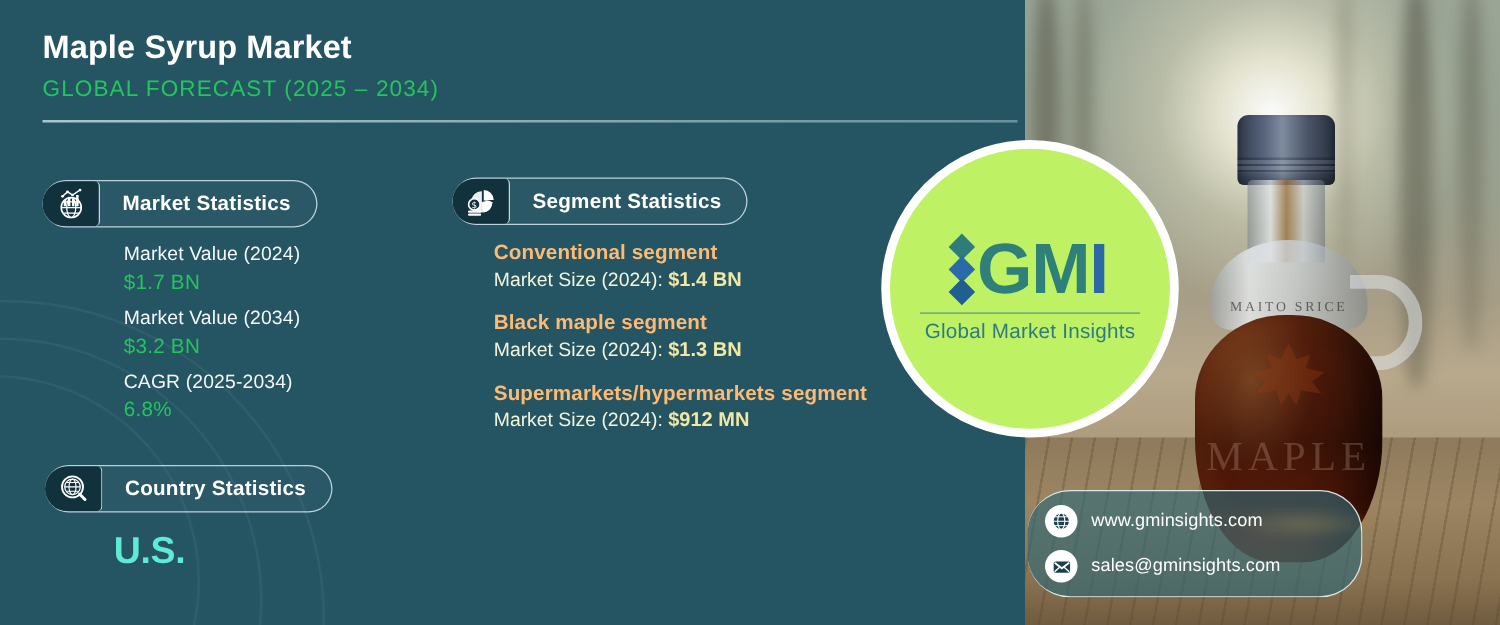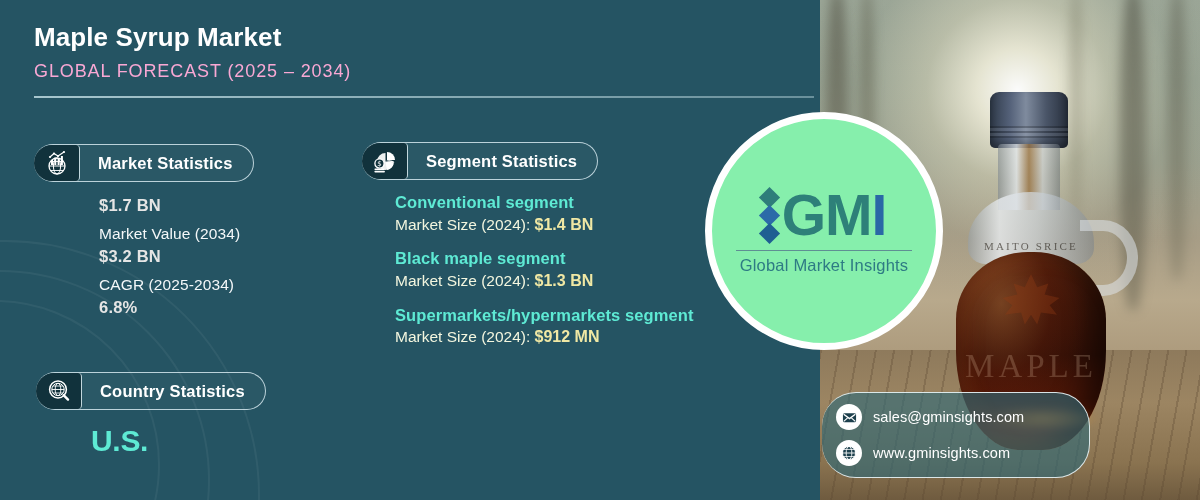--- a/index.html
+++ b/index.html
@@ -41,21 +41,21 @@
 
   .title {
     color: #ffffff;
     font-size: 26px;
     font-weight: bold;
     letter-spacing: 0.1px;
     line-height: 1.2;
   }
   .subtitle {
     margin-top: 8px;
-    color: #f9a8d4;
+    color: #22c55e;
     font-size: 18px;
     font-weight: normal;
     letter-spacing: 0.9px;
   }
   .rule {
     margin-top: 14px;
     width: 780px;
     height: 2px;
     background: linear-gradient(to right, rgba(190,218,224,0.85), rgba(190,218,224,0.45));
   }
@@ -90,36 +90,36 @@
   }
 
   
   .stat-label {
     color: #f4f8f9;
     font-size: 15.5px;
     line-height: 1.35;
     letter-spacing: 0.1px;
   }
   .stat-value {
-    color: #e5e5e5;
+    color: #22c55e;
     font-size: 16.5px;
-    font-weight: bold;
+    font-weight: normal;
     line-height: 1.35;
     letter-spacing: 0.2px;
   }
 
   .market-stats { position: absolute; left: 34px;  top: 144px; }
   .market-stats .rows { margin-top: 12px; margin-left: 65px; }
   .market-stats .rows > div + div { margin-top: 8px; }
 
   .segment-stats { position: absolute; left: 362px; top: 142px; }
   .segment-stats .rows { margin-top: 12px; margin-left: 33px; }
   .seg-block + .seg-block { margin-top: 13px; }
   .seg-title {
-    color: #5eead4;
+    color: #fdba74;
     font-size: 16.5px;
     font-weight: bold;
     line-height: 1.25;
     letter-spacing: 0.1px;
   }
   .seg-line {
     margin-top: 2px;
     color: #f3f6df;
     font-size: 15.5px;
     line-height: 1.3;
@@ -264,21 +264,21 @@
     background: radial-gradient(ellipse, rgba(255,150,40,0.55), rgba(255,120,20,0) 70%);
     filter: blur(3px);
   }
 
   
   .logo-circle {
     position: absolute;
     left: 705px; top: 112px;
     width: 238px; height: 238px;
     border-radius: 50%;
-    background: #86efac;
+    background: #bef264;
     border: 7px solid #ffffff;
     display: flex; flex-direction: column;
     align-items: center; justify-content: center;
     z-index: 6;
   }
   .logo-mark { display: flex; align-items: center; }
   .diamonds { display: flex; flex-direction: column; align-items: center; margin-right: 5px; }
   .dia {
     width: 15px; height: 15px;
     transform: rotate(45deg);
@@ -368,20 +368,21 @@
           <circle cx="6" cy="7" r="1.1" fill="#ffffff"></circle>
           <circle cx="10" cy="3.5" r="1.1" fill="#ffffff"></circle>
           <circle cx="14" cy="6" r="1.1" fill="#ffffff"></circle>
           <circle cx="20" cy="2" r="1.1" fill="#ffffff"></circle>
         </svg>
       </div>
       <div class="pill-label">Market Statistics</div>
     </div>
     <div class="rows">
       <div>
+        <div class="stat-label">Market Value (2024)</div>
         <div class="stat-value">$1.7 BN</div>
       </div>
       <div>
         <div class="stat-label">Market Value (2034)</div>
         <div class="stat-value">$3.2 BN</div>
       </div>
       <div>
         <div class="stat-label">CAGR (2025-2034)</div>
         <div class="stat-value">6.8%</div>
       </div>
@@ -473,37 +474,37 @@
       </div>
       <div class="gmi-text"><span class="gmi-g">G</span><span class="gmi-m">M</span><span class="gmi-i">I</span></div>
     </div>
     <div class="logo-divider"></div>
     <div class="logo-tagline">Global Market Insights</div>
   </div>
 
   <div class="contact-box">
     <div class="contact-row">
       <div class="contact-ic">
-        <svg width="15" height="15" viewBox="0 0 16 16">
-          <rect x="1" y="3.5" width="14" height="9.5" rx="1.6" fill="#1c3f4c"></rect>
-          <polyline points="1.8,4.5 8,9.2 14.2,4.5" fill="none" stroke="#ffffff" stroke-width="1.5"></polyline>
-          <polyline points="1.8,12.2 6,8.4" fill="none" stroke="#ffffff" stroke-width="1.2"></polyline>
-          <polyline points="14.2,12.2 10,8.4" fill="none" stroke="#ffffff" stroke-width="1.2"></polyline>
-        </svg>
-      </div>
-      <div class="contact-text">sales@gminsights.com</div>
-    </div>
-    <div class="contact-row">
-      <div class="contact-ic">
         <svg width="16" height="16" viewBox="0 0 18 18">
           <circle cx="9" cy="9" r="7.4" fill="#1c3f4c"></circle>
           <circle cx="9" cy="9" r="7.4" fill="none" stroke="#ffffff" stroke-width="1.1"></circle>
           <ellipse cx="9" cy="9" rx="3.2" ry="7.4" fill="none" stroke="#ffffff" stroke-width="1"></ellipse>
           <line x1="1.6" y1="9" x2="16.4" y2="9" stroke="#ffffff" stroke-width="1"></line>
           <line x1="3" y1="5" x2="15" y2="5" stroke="#ffffff" stroke-width="0.9"></line>
           <line x1="3" y1="13" x2="15" y2="13" stroke="#ffffff" stroke-width="0.9"></line>
         </svg>
       </div>
       <div class="contact-text">www.gminsights.com</div>
     </div>
+    <div class="contact-row">
+      <div class="contact-ic">
+        <svg width="15" height="15" viewBox="0 0 16 16">
+          <rect x="1" y="3.5" width="14" height="9.5" rx="1.6" fill="#1c3f4c"></rect>
+          <polyline points="1.8,4.5 8,9.2 14.2,4.5" fill="none" stroke="#ffffff" stroke-width="1.5"></polyline>
+          <polyline points="1.8,12.2 6,8.4" fill="none" stroke="#ffffff" stroke-width="1.2"></polyline>
+          <polyline points="14.2,12.2 10,8.4" fill="none" stroke="#ffffff" stroke-width="1.2"></polyline>
+        </svg>
+      </div>
+      <div class="contact-text">sales@gminsights.com</div>
+    </div>
   </div>
 
 </div>
 
 </body></html>

